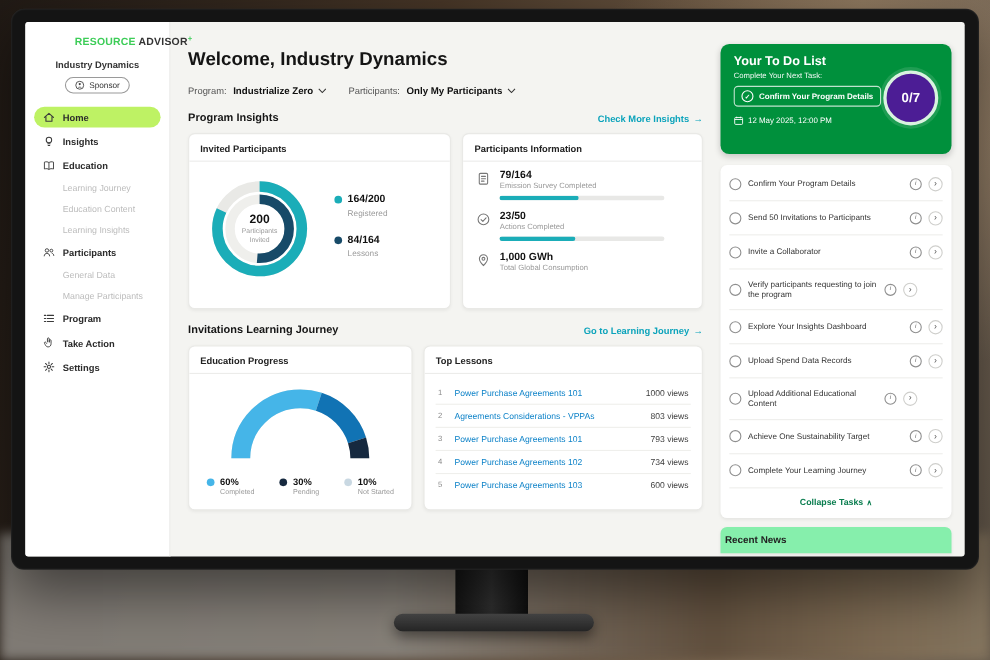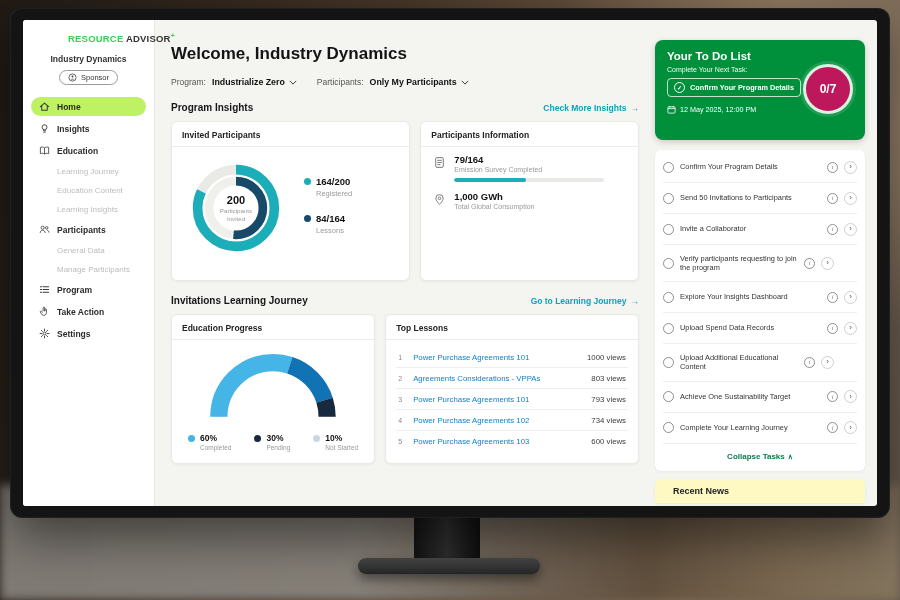--- a/index.html
+++ b/index.html
@@ -94,34 +94,34 @@
   .todo-green{position:relative;background:#00903c;border-radius:8px;padding:10px 12px;color:#fff;height:100px;
     box-sizing:border-box;box-shadow:0 2px 6px rgba(0,0,0,.18);}
   .todo-title{font-size:11.5px;font-weight:bold;}
   .todo-sub{font-size:7px;margin-top:4px;opacity:.95;}
   .todo-chip{display:flex;align-items:center;gap:5px;border:1px solid rgba(255,255,255,.75);border-radius:4px;
     padding:3px 6px;width:fit-content;max-width:132px;font-size:7.3px;font-weight:bold;margin-top:5px;cursor:pointer;}
   .chip-check{width:9px;height:9px;border:1px solid #fff;border-radius:50%;display:flex;align-items:center;
     justify-content:center;font-size:6px;flex-shrink:0;}
   .todo-date{display:flex;align-items:center;gap:4px;font-size:7.2px;margin-top:8px;}
   .cal{display:flex;}
-  .todo-ring{position:absolute;right:12px;top:24px;width:50px;height:50px;border-radius:50%;background:#be185d;
+  .todo-ring{position:absolute;right:12px;top:24px;width:50px;height:50px;border-radius:50%;background:#4c1d95;
     border:3px solid #d9f3e0;display:flex;align-items:center;justify-content:center;font-size:12px;font-weight:bold;
     color:#fff;box-sizing:border-box;box-shadow:0 0 0 3px rgba(255,255,255,.12);}
   .todo-list{background:#fff;border-radius:6px;margin-top:10px;padding:2px 8px;box-shadow:0 1px 3px rgba(0,0,0,.06);}
   .task-row{display:flex;align-items:center;gap:6px;padding:8.5px 0;border-bottom:1px solid #eeeeec;}
   .task-check{width:9px;height:9px;border:1px solid #8f8f8f;border-radius:50%;flex-shrink:0;cursor:pointer;}
   .task-lbl{flex:1;font-size:7.4px;color:#333;line-height:1.3;}
   .task-info{width:9px;height:9px;border:1px solid #8f8f8f;border-radius:50%;color:#666;font-size:5.5px;
     display:flex;align-items:center;justify-content:center;flex-shrink:0;font-style:italic;cursor:pointer;}
   .task-chev{width:11px;height:11px;border:1px solid #cfcfcc;border-radius:50%;color:#555;font-size:8px;
     display:flex;align-items:center;justify-content:center;flex-shrink:0;cursor:pointer;line-height:1;}
   .collapse{text-align:center;padding:8px 0;font-size:8px;font-weight:bold;color:#0a7d4f;cursor:pointer;}
   .caret{font-size:7px;margin-left:3px;}
-  .news-bar{background:#fef9c3;border-radius:6px 6px 0 0;margin-top:8px;padding:7px 18px;font-size:9px;font-weight:bold;
+  .news-bar{background:#86efac;border-radius:6px 6px 0 0;margin-top:8px;padding:7px 4px;font-size:9px;font-weight:bold;
     color:#222;box-shadow:0 1px 3px rgba(0,0,0,.06);}
 </style>
 </head>
 <body>
 
 <div class="scene">
   <div class="bg-floor"></div>
   <div class="stand-neck"></div>
   <div class="stand-base"></div>
 
@@ -306,20 +306,35 @@
                 </span>
               <div>
                 <div class="info-val">79/164</div>
                 <div class="info-lbl">Emission Survey Completed</div>
                 <div class="bar">
                   <div class="bar-fill" style="background-color: rgb(27, 173, 184); width: 48%;"></div>
                 </div>
               </div>
             </div>
 
+            <div class="info-row">
+              <span class="info-ic">
+                  <svg viewBox="0 0 12 12">
+                    <circle cx="6" cy="6" r="4.5" fill="none" stroke="currentColor" stroke-width="0.9"></circle>
+                    <path d="M4 6.2 L5.5 7.7 L8.2 4.6" fill="none" stroke="currentColor" stroke-width="0.9" stroke-linecap="round" stroke-linejoin="round"></path>
+                  </svg>
+                </span>
+              <div>
+                <div class="info-val">23/50</div>
+                <div class="info-lbl">Actions Completed</div>
+                <div class="bar">
+                  <div class="bar-fill" style="background-color: rgb(27, 173, 184); width: 46%;"></div>
+                </div>
+              </div>
+            </div>
 
             <div class="info-row">
               <span class="info-ic">
                   <svg viewBox="0 0 12 12">
                     <path d="M6 1.5 a3.4 3.4 0 0 1 3.4 3.4 C9.4 7.3 6 10.5 6 10.5 S2.6 7.3 2.6 4.9 A3.4 3.4 0 0 1 6 1.5 Z" fill="none" stroke="currentColor" stroke-width="0.9"></path>
                     <circle cx="6" cy="4.9" r="1.2" fill="none" stroke="currentColor" stroke-width="0.9"></circle>
                   </svg>
                 </span>
               <div>
                 <div class="info-val">1,000 GWh</div>

